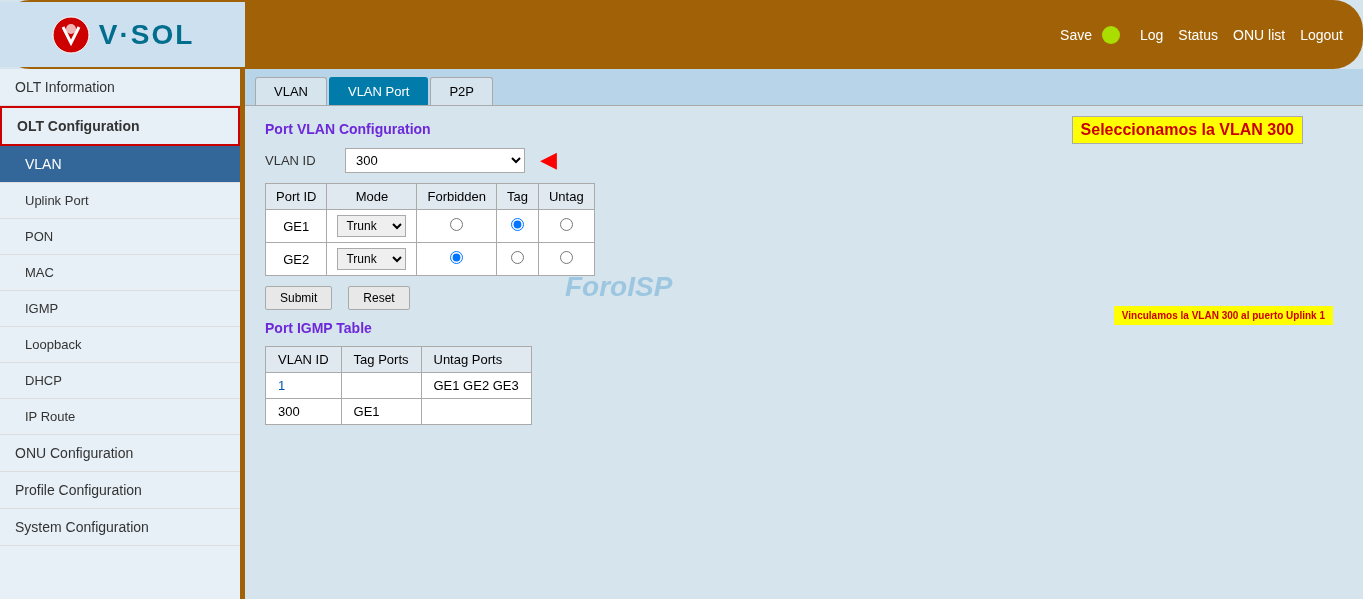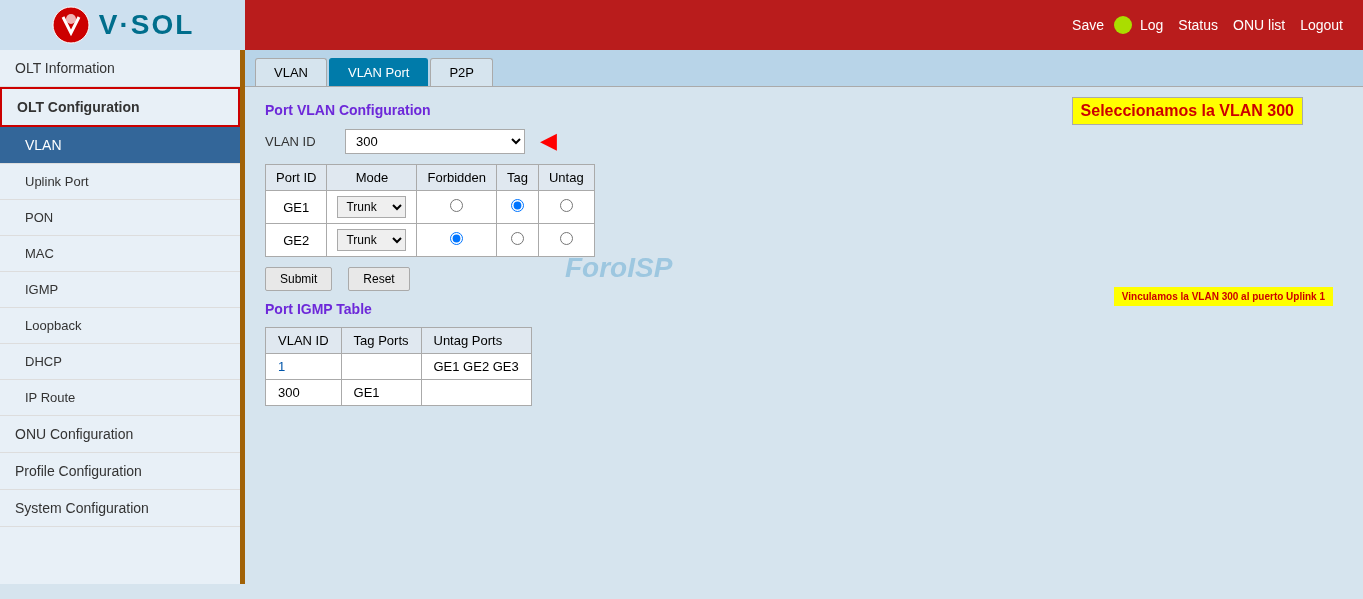--- a/index.html
+++ b/index.html
@@ -3,23 +3,24 @@
   <meta charset="utf-8">
   <style>
     * { margin: 0; padding: 0; box-sizing: border-box; }
     body { font-family: Arial, sans-serif; font-size: 13px; background: #d6e4ee; width: 1363px; min-height: 599px; }
 
     
     .header {
       display: flex;
       align-items: center;
       justify-content: space-between;
-      background: #b91c1c;
-      height: 50px;
+      background: #a16207;
+      height: 69px;
       padding: 0 20px;
+      border-radius: 30px;
     }
     .logo-area {
       background: #cde0ef;
       width: 245px;
       height: 65px;
       display: flex;
       align-items: center;
       justify-content: center;
       margin-left: -20px;
     }
@@ -30,21 +31,21 @@
       letter-spacing: 2px;
     }
     .logo-icon {
       width: 40px;
       height: 40px;
       margin-right: 8px;
     }
     .header-right {
       display: flex;
       align-items: center;
-      gap: 8px;
+      gap: 20px;
     }
     .save-btn-area {
       display: flex;
       align-items: center;
       gap: 10px;
       color: white;
     }
     .save-btn {
       background: none;
       border: none;

